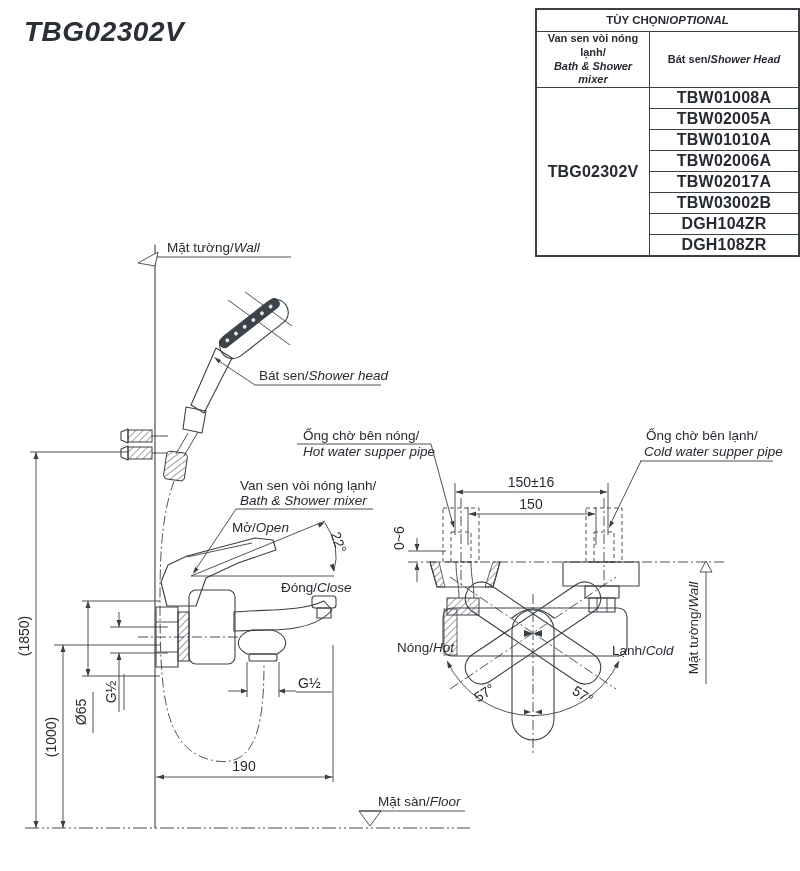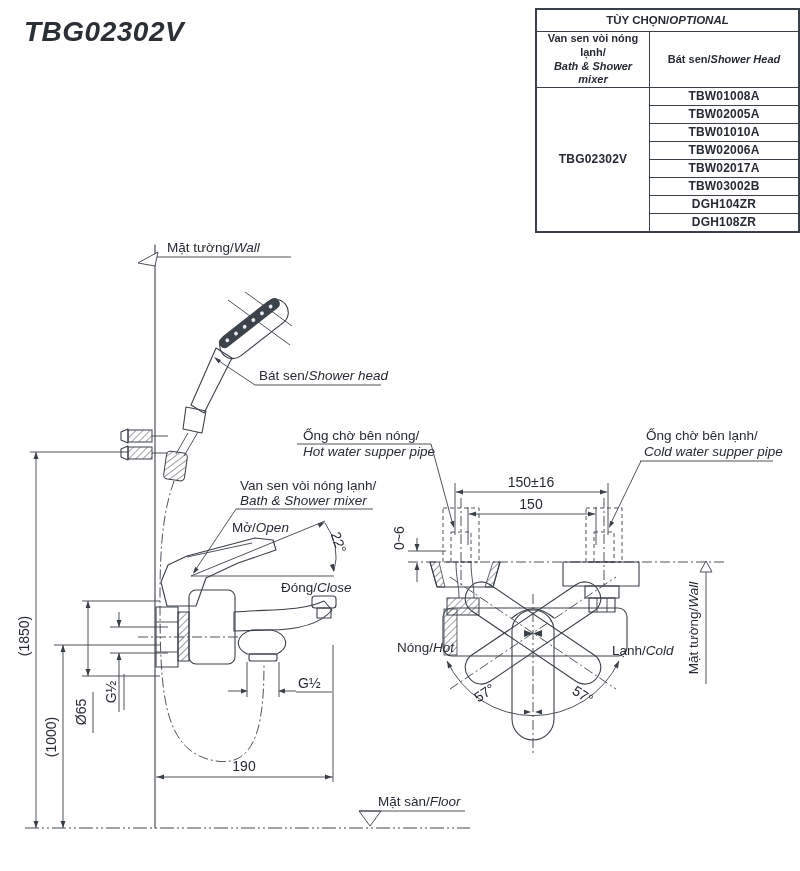--- a/index.html
+++ b/index.html
@@ -16,21 +16,21 @@
     font-size:11px;color:#262b33;
   }
   table.opt td,table.opt th{
     border:1px solid #3a4048;font-weight:bold;text-align:center;vertical-align:middle;
     padding:0 2px;line-height:1.25;
   }
   table.opt{border:2px solid #3a4048;}
   .c1{width:108px;} .c2{width:144px;}
   .th-row th{height:38px;}
   .title-row th{height:21px;font-size:11.5px;}
-  .code-row td{height:17px;font-size:12px;letter-spacing:.2px;}
+  .code-row td{height:17px;font-size:16px;letter-spacing:.2px;}
   .en{font-style:italic;}
   svg{position:absolute;left:0;top:0;}
   svg text{font-family:"Liberation Sans","DejaVu Sans",sans-serif;fill:#262b33;font-size:13.5px;}
   svg text.dim{font-size:14px;}
   .outline{fill:none;stroke:#3a4048;stroke-width:1.1;stroke-linejoin:round;stroke-linecap:round;}
   .thin{fill:none;stroke:#3a4048;stroke-width:.9;}
   .cl{fill:none;stroke:#3a4048;stroke-width:.9;stroke-dasharray:10 3 2 3;}
   .cl2{fill:none;stroke:#3a4048;stroke-width:.95;stroke-dasharray:14 3 2 3 2 3;}
   .dash{fill:none;stroke:#3a4048;stroke-width:.9;stroke-dasharray:4 3;}
   .ah{fill:#3a4048;stroke:none;}

